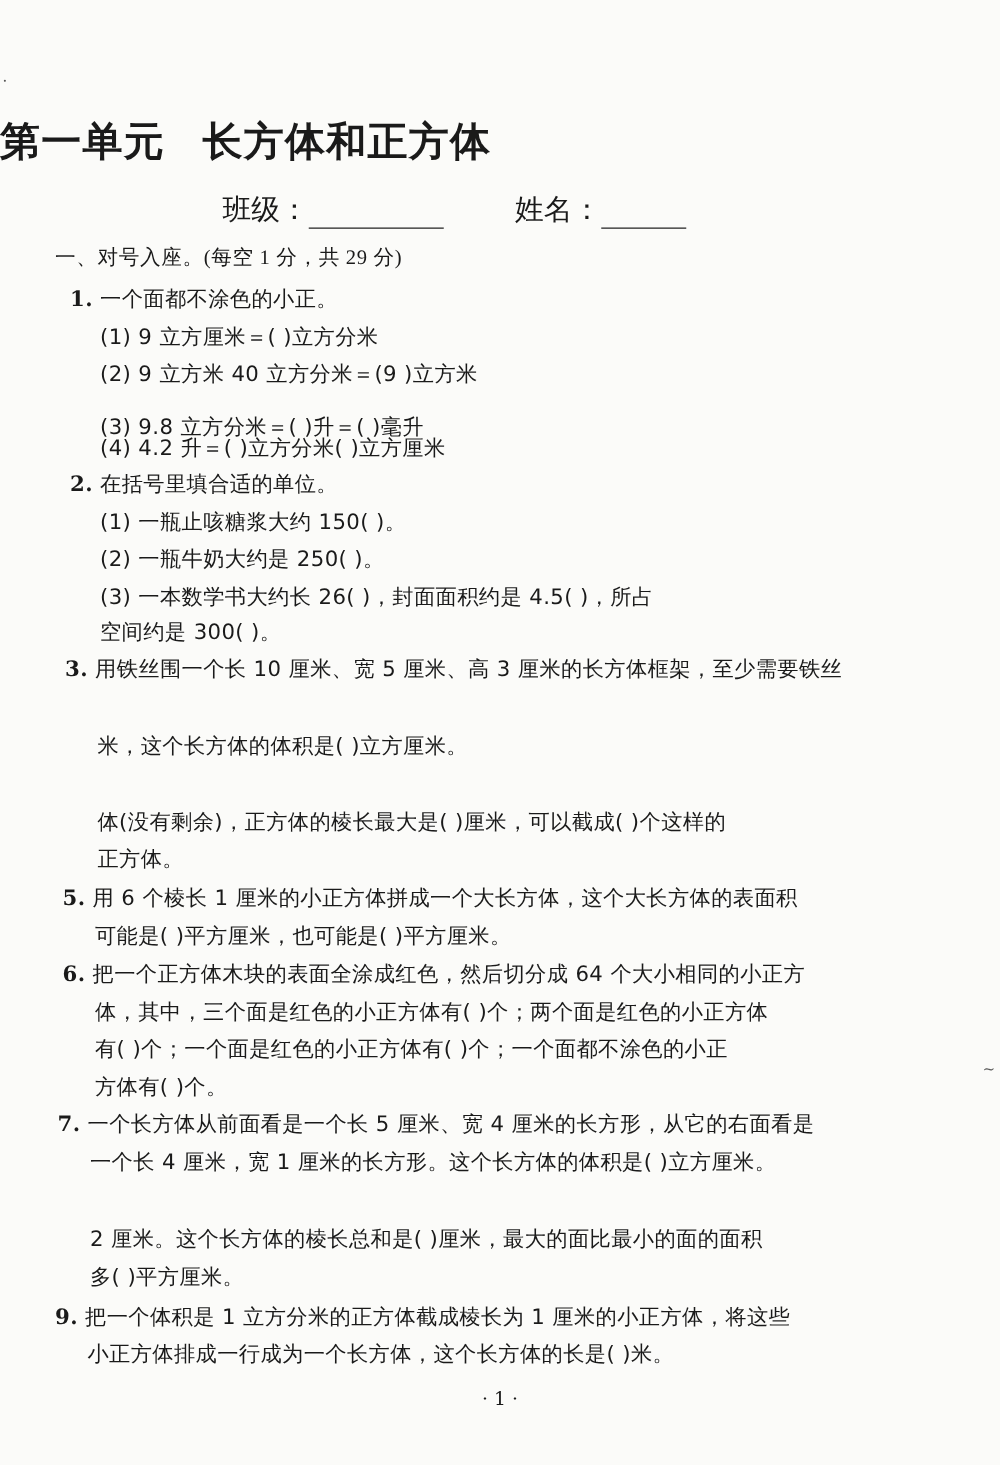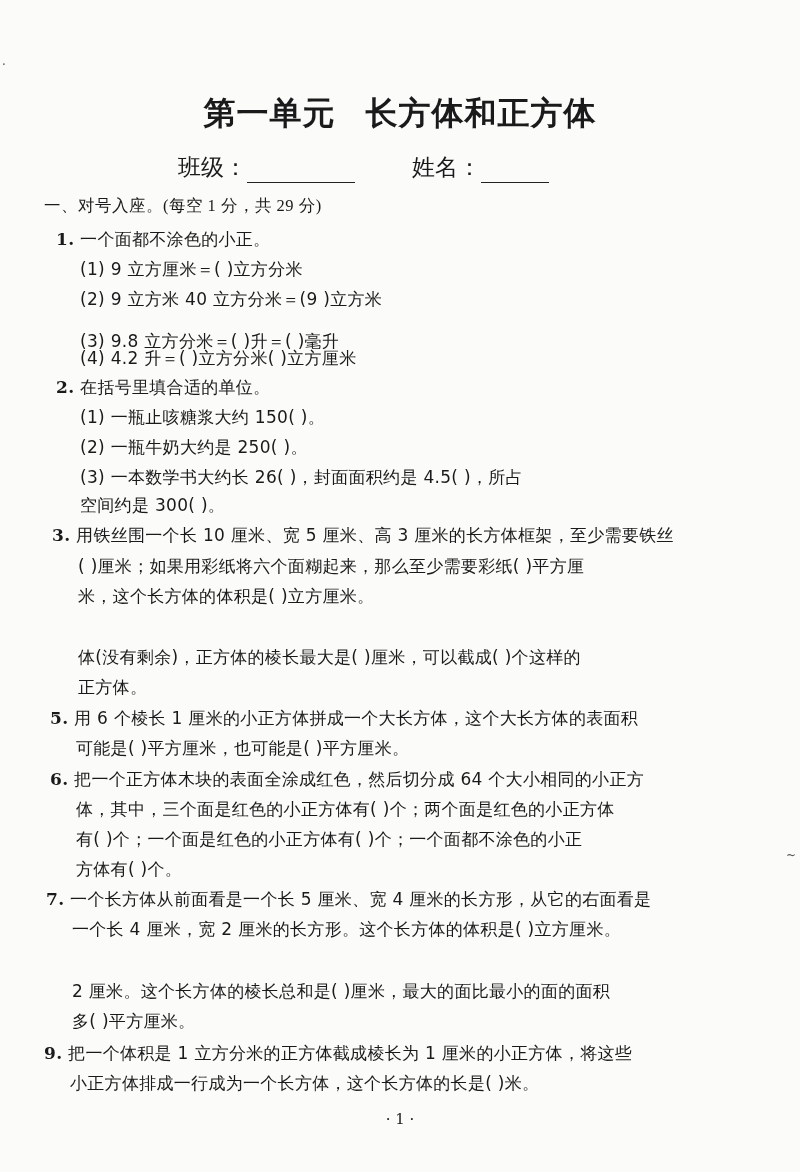--- a/index.html
+++ b/index.html
@@ -6,21 +6,21 @@
   body {
     width: 800px; height: 1172px; overflow: hidden;
     background: #fbfbf9;
     font-family: "DejaVu Serif", "Liberation Serif", serif;
     color: #1a1a1a;
     position: relative;
   }
   .page { position: absolute; left: 0; top: 0; width: 800px; height: 1172px; }
   .title {
     position: absolute; left: 0; width: 800px; top: 92px;
-    text-align: center; font-size: 32px; font-weight: bold; letter-spacing: 1px;
+    font-size: 32px; font-weight: bold; letter-spacing: 1px;
     font-family: "DejaVu Sans", sans-serif;
   }
   .title .gap { display: inline-block; width: 30px; }
   .meta {
     position: absolute; top: 152px; font-size: 23px;
     font-family: "DejaVu Sans", sans-serif;
   }
   .meta .line { display: inline-block; border-bottom: 1.5px solid #222; vertical-align: bottom; height: 16px; }
   .section {
     position: absolute; left: 44px; top: 195px; font-size: 16.5px;
@@ -70,21 +70,20 @@
   </div>
   <div class="line-text" style="left:80px;top:406px">(1) 一瓶止咳糖浆大约 150(            )。</div>
   <div class="line-text" style="left:80px;top:436px">(2) 一瓶牛奶大约是 250(            )。</div>
   <div class="line-text" style="left:80px;top:466px">(3) 一本数学书大约长 26(            )，封面面积约是 4.5(            )，所占</div>
   <div class="line-text" style="left:80px;top:494px">     空间约是 300(            )。</div>
 
   <div class="line-text" style="left:52px;top:524px">
     <span class="num">3.</span>
     <span>用铁丝围一个长 10 厘米、宽 5 厘米、高 3 厘米的长方体框架，至少需要铁丝</span>
   </div>
-  <div class="line-text" style="left:78px;top:555px">(       )厘米；如果用彩纸将六个面糊起来，那么至少需要彩纸(       )平方厘</div>
   <div class="line-text" style="left:78px;top:585px">米，这个长方体的体积是(       )立方厘米。</div>
 
   <div class="line-text" style="left:78px;top:646px">体(没有剩余)，正方体的棱长最大是(       )厘米，可以截成(       )个这样的</div>
   <div class="line-text" style="left:78px;top:676px">正方体。</div>
 
   <div class="line-text" style="left:50px;top:707px">
     <span class="num">5.</span>
     <span>用 6 个棱长 1 厘米的小正方体拼成一个大长方体，这个大长方体的表面积</span>
   </div>
   <div class="line-text" style="left:76px;top:737px">可能是(       )平方厘米，也可能是(       )平方厘米。</div>
@@ -94,21 +93,21 @@
     <span>把一个正方体木块的表面全涂成红色，然后切分成 64 个大小相同的小正方</span>
   </div>
   <div class="line-text" style="left:76px;top:828px">有(       )个；一个面是红色的小正方体有(       )个；一个面都不涂色的小正</div>
   <div class="line-text" style="left:76px;top:798px">体，其中，三个面是红色的小正方体有(       )个；两个面是红色的小正方体</div>
   <div class="line-text" style="left:76px;top:858px">方体有(       )个。</div>
 
   <div class="line-text" style="left:46px;top:888px">
     <span class="num">7.</span>
     <span>一个长方体从前面看是一个长 5 厘米、宽 4 厘米的长方形，从它的右面看是</span>
   </div>
-  <div class="line-text" style="left:72px;top:918px">一个长 4 厘米，宽 2 厘米的长方形。这个长方体的体积是(       )立方厘米。</div>
+  <div class="line-text" style="left:72px;top:918px">一个长 4 厘米，宽 1 厘米的长方形。这个长方体的体积是(       )立方厘米。</div>
 
   <div class="line-text" style="left:72px;top:980px">2 厘米。这个长方体的棱长总和是(       )厘米，最大的面比最小的面的面积</div>
   <div class="line-text" style="left:72px;top:1010px">多(       )平方厘米。</div>
 
   <div class="line-text" style="left:44px;top:1042px">
     <span class="num">9.</span>
     <span>把一个体积是 1 立方分米的正方体截成棱长为 1 厘米的小正方体，将这些</span>
   </div>
   <div class="line-text" style="left:70px;top:1072px">小正方体排成一行成为一个长方体，这个长方体的长是(       )米。</div>
 

